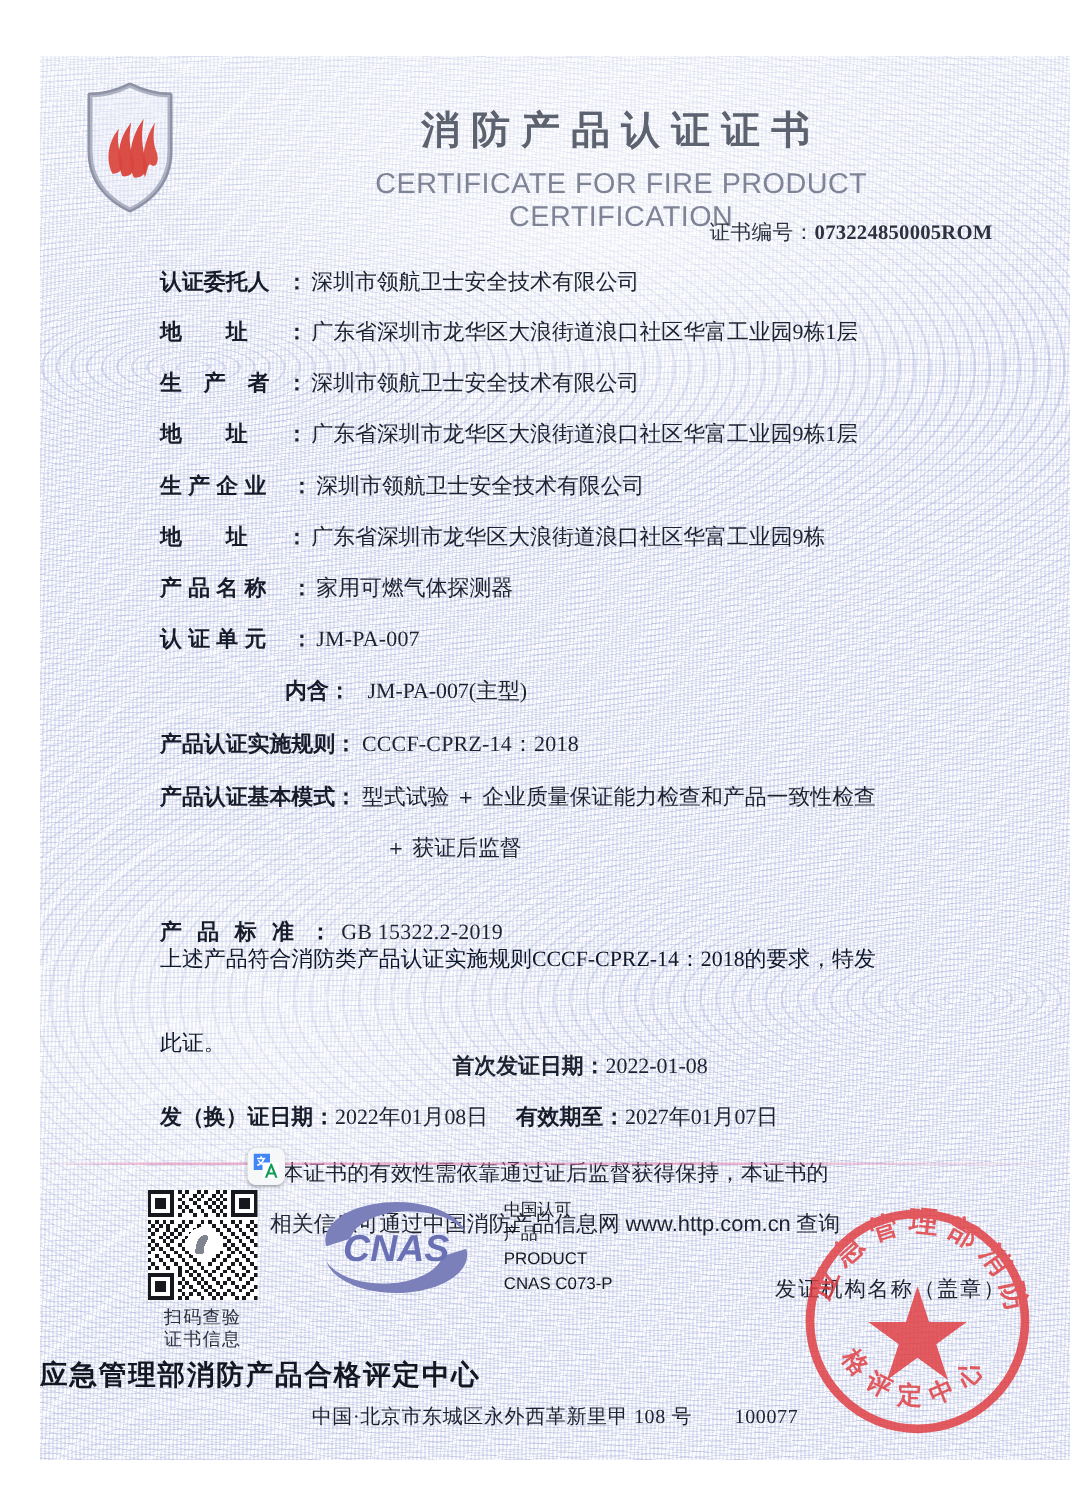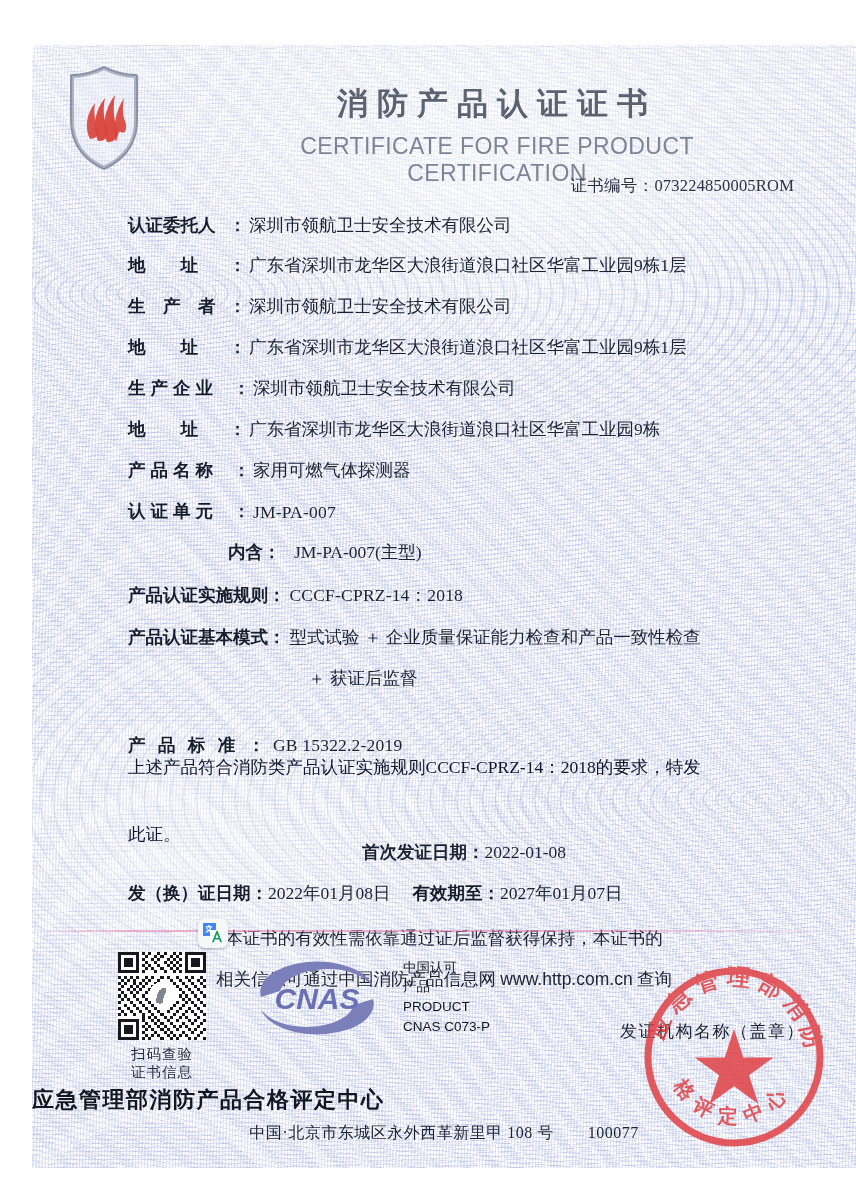--- a/index.html
+++ b/index.html
@@ -61,24 +61,24 @@
   }
   #title-en{
     position:absolute;left:185px;top:88px;width:560px;text-align:center;
     font-size:23px;letter-spacing:.4px;color:#7e8496;
     font-family:"Liberation Sans","DejaVu Sans",sans-serif;
   }
   #cert-no{
     position:absolute;right:62px;top:130px;
     font-size:16.5px;color:#2d3140;letter-spacing:.3px;white-space:nowrap;
   }
-  #cert-no .num{font-family:"Liberation Serif",serif;letter-spacing:.2px;}
-
-  
-  .row{position:absolute;left:96px;right:40px;display:flex;align-items:flex-end;
+  #cert-no .num{font-family:"Liberation Serif",serif;letter-spacing:.2px;font-weight:bold;}
+
+  
+  .row{position:absolute;left:96px;right:40px;display:flex;align-items:center;
        color:#1d2230;}
   .lab{
     width:100px;font-size:17.5px;font-weight:700;color:#171c2a;
     display:flex;justify-content:space-between;flex:0 0 100px;
     font-family:"Liberation Serif","DejaVu Serif",serif;
   }
   .lab.tight{letter-spacing:0;display:block;}
   .lab.w2{flex:0 0 104px;width:104px;}
   .colon{font-size:17px;font-weight:700;margin:0 3px 0 1px;flex:0 0 auto;}
   .val{font-size:17.5px;color:#1d2230;white-space:nowrap;

